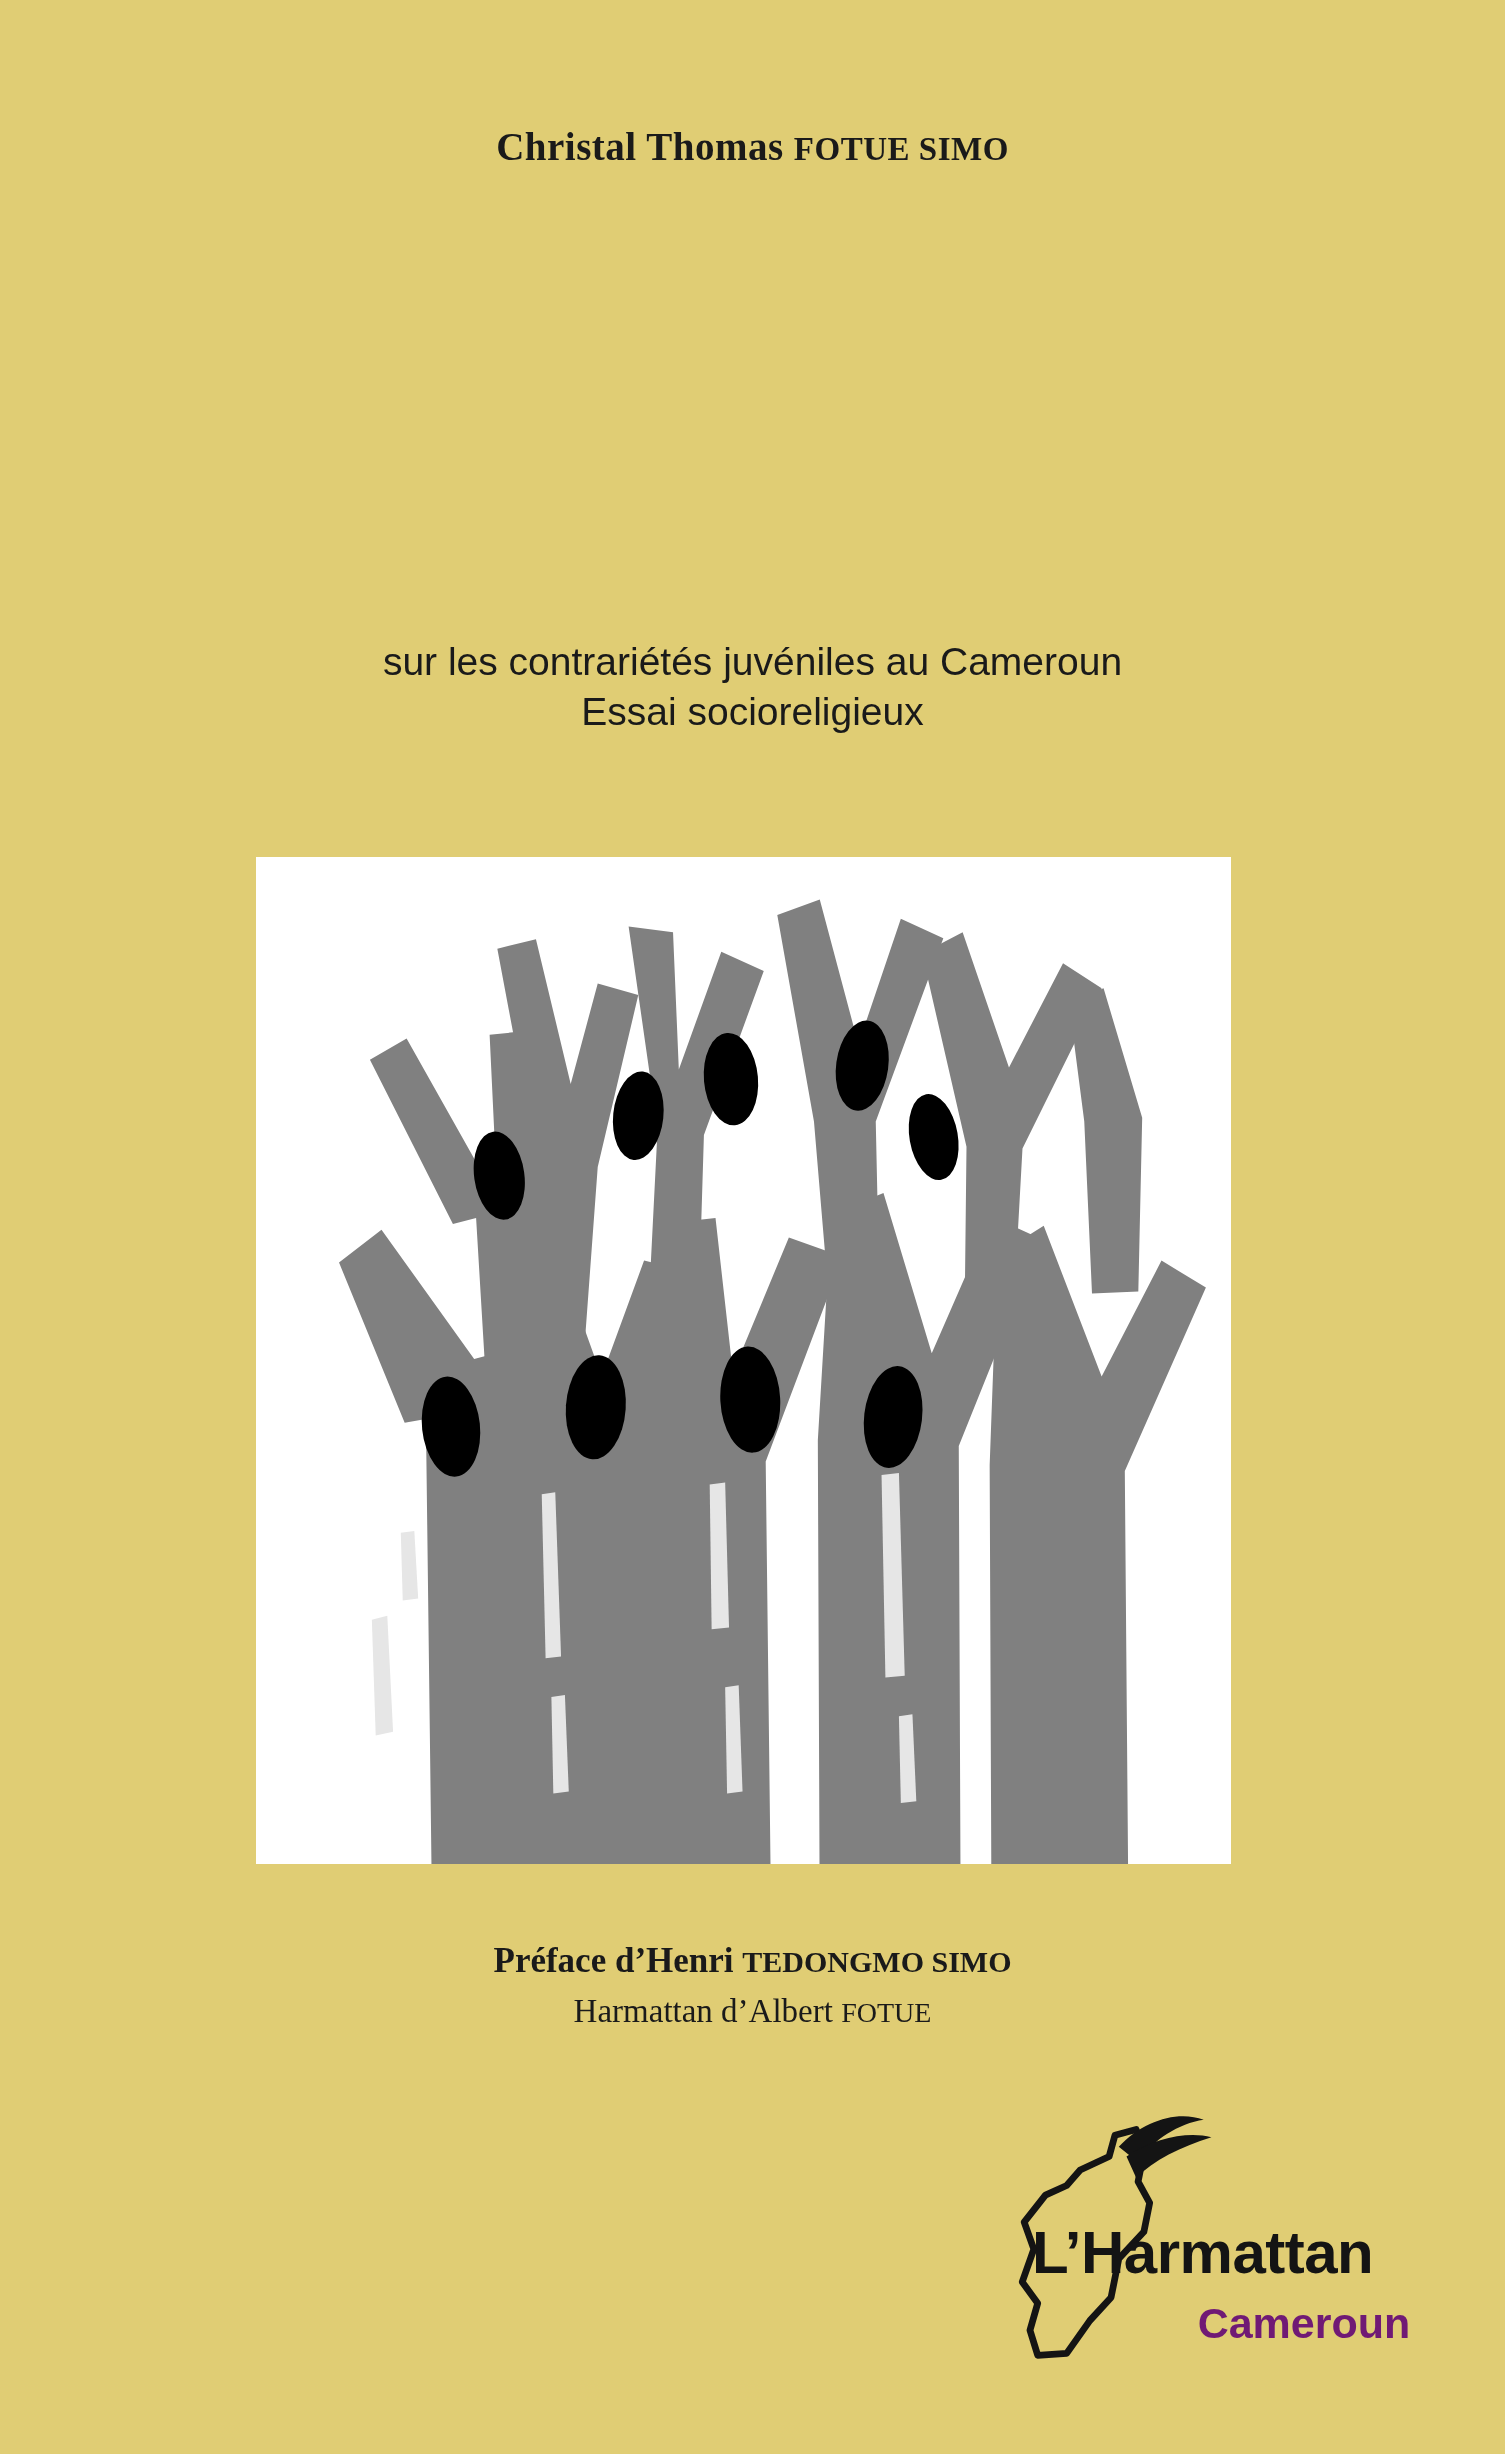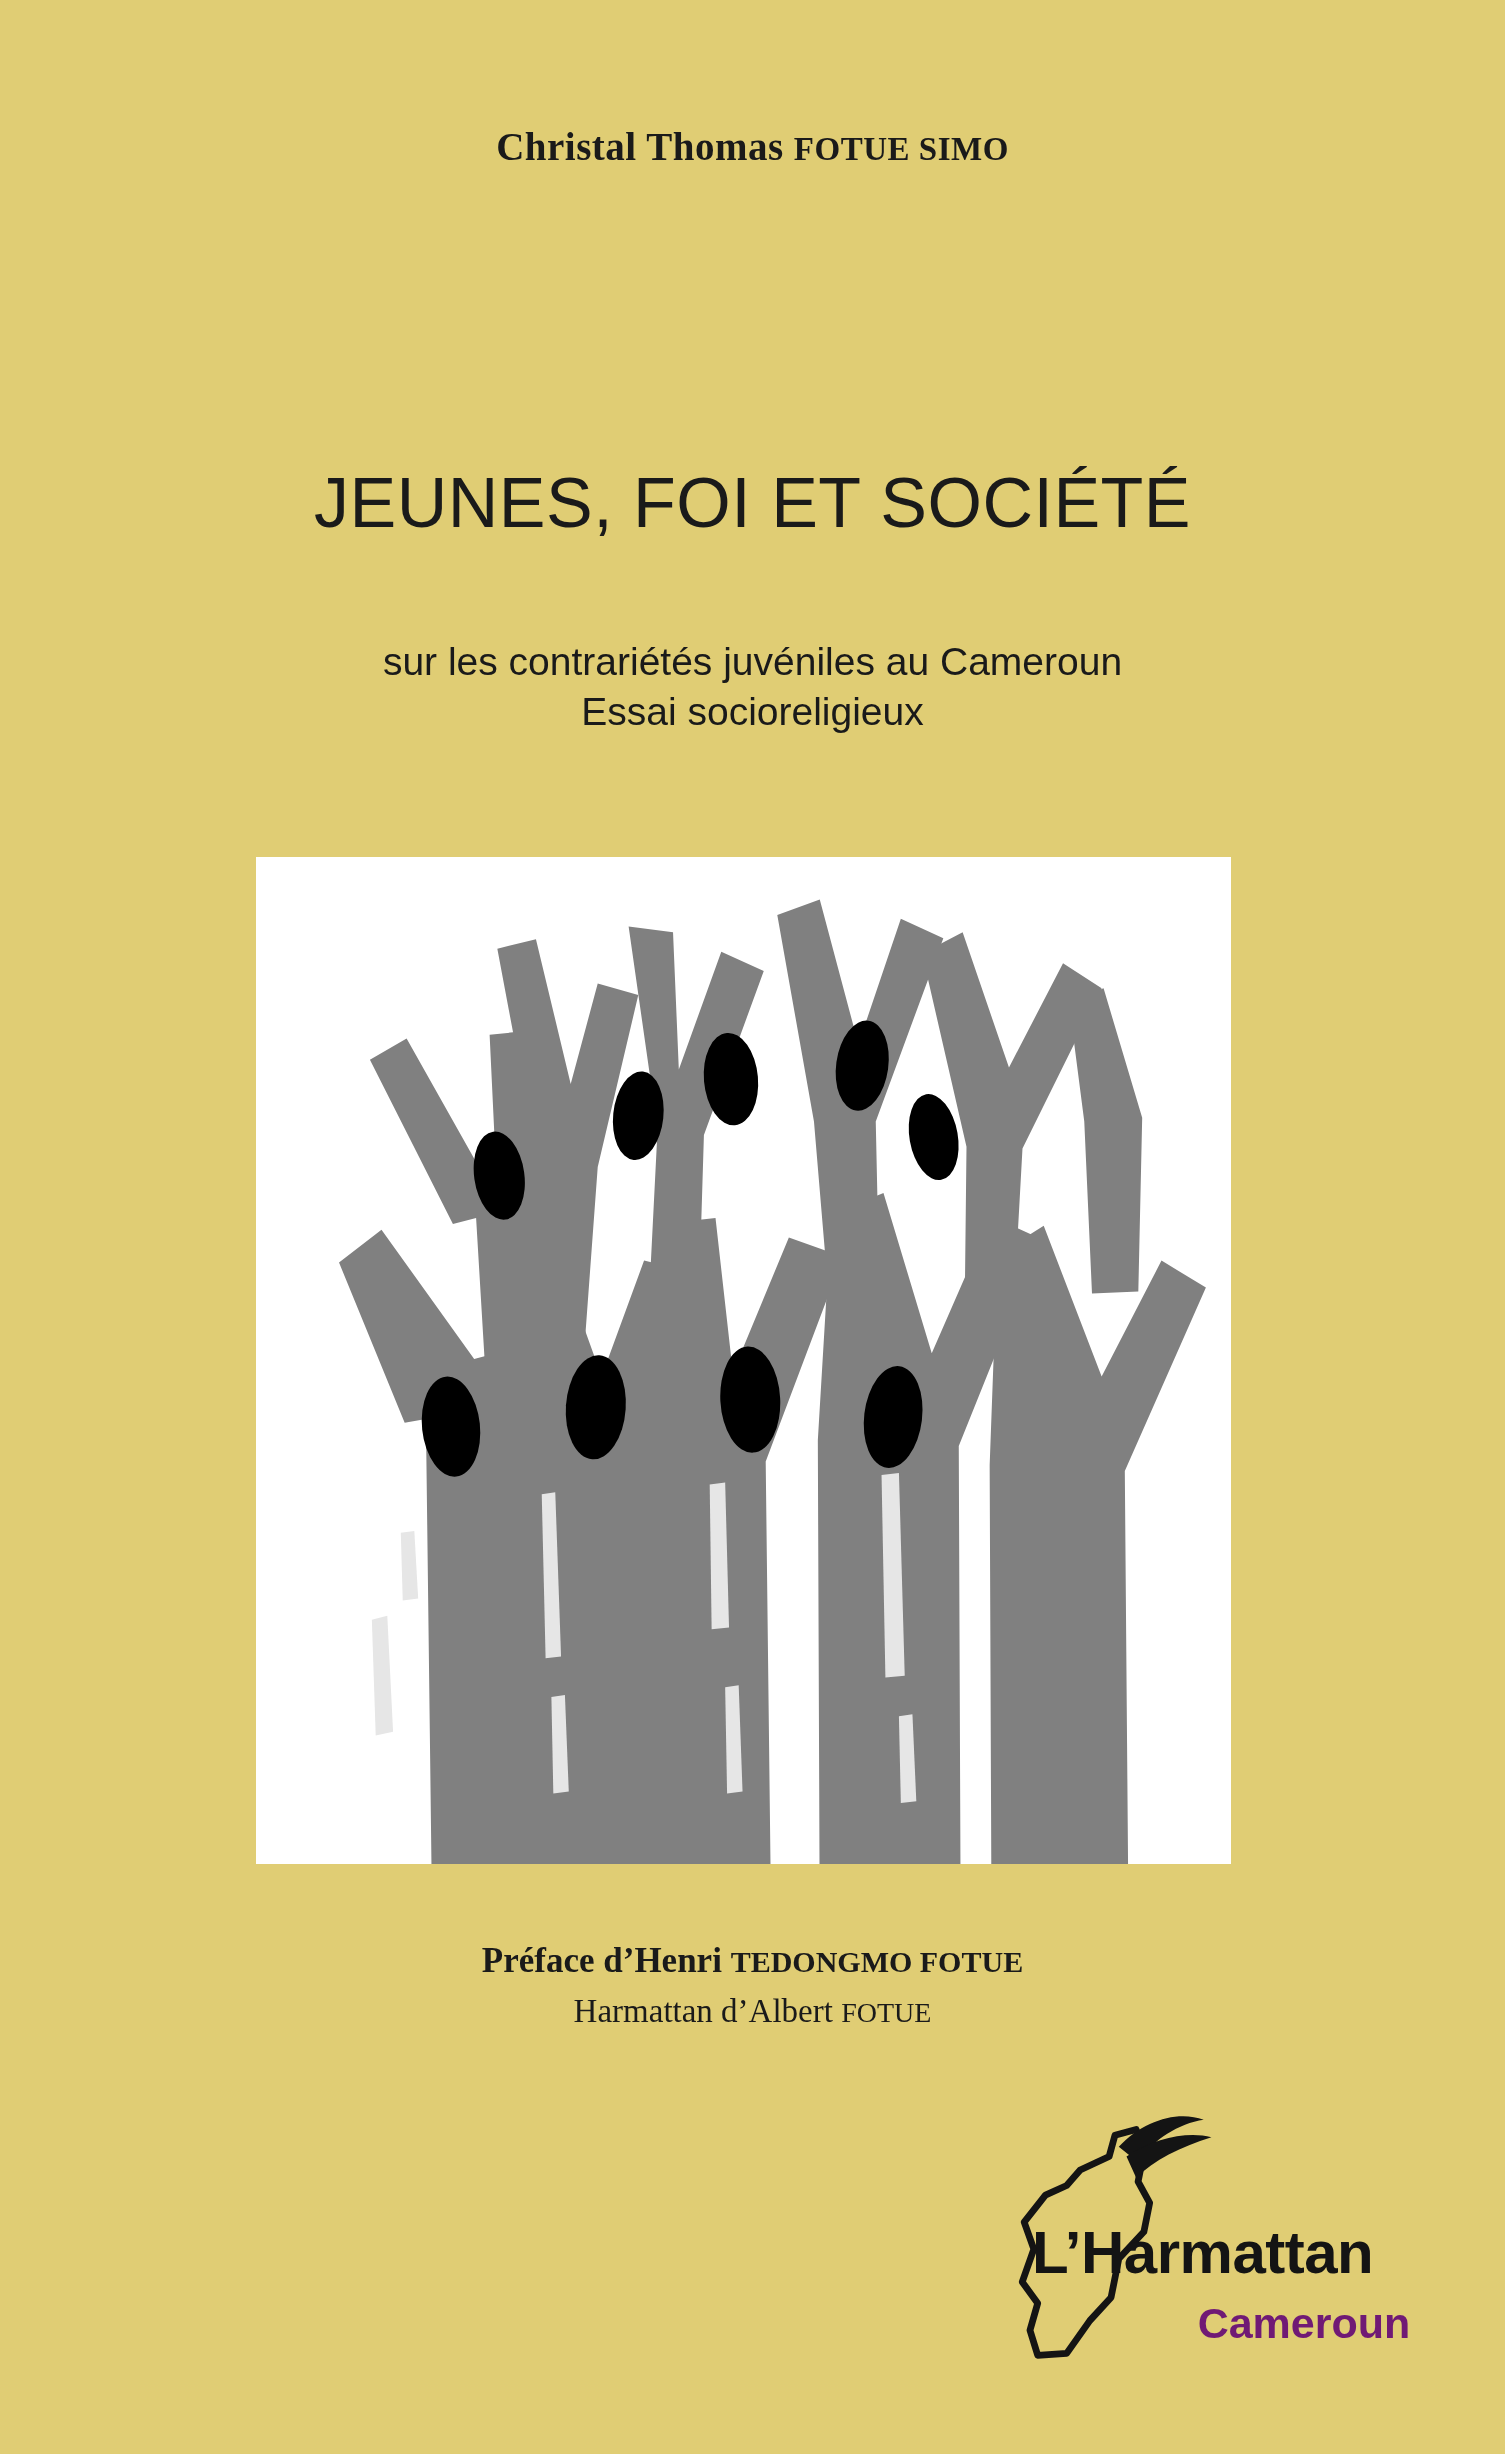--- a/index.html
+++ b/index.html
@@ -140,21 +140,20 @@
 </head>
 <body>
 
 <div class="cover">
 
   <div class="author">
     <span>Christal Thomas</span>
     <span class="sc">FOTUE SIMO</span>
   </div>
 
-  <div class="title">JEUNES, FOI ET SOCIÉTÉ</div>
 
   <div class="subtitle">
     <div>sur les contrariétés juvéniles au Cameroun</div>
     <div>Essai socioreligieux</div>
   </div>
 
   <div class="illus-frame">
     <svg viewBox="0 0 1010 1043" xmlns="http://www.w3.org/2000/svg">
       <rect x="0" y="0" width="1010" height="1043" fill="#ffffff"></rect>
       <g fill="#808080">
@@ -193,21 +192,21 @@
         <path d="M470 650 l16 -2 4 150 -18 2z"></path>
         <path d="M486 860 l14 -2 4 110 -16 2z"></path>
         <path d="M648 640 l18 -2 6 210 -20 2z"></path>
         <path d="M666 890 l14 -2 4 90 -16 2z"></path>
       </g>
     </svg>
   </div>
 
   <div class="credits">
     <div class="line1">
-      <span>Préface d’Henri </span><span class="sc">TEDONGMO FOTUE</span>
+      <span>Préface d’Henri </span><span class="sc">TEDONGMO SIMO</span>
     </div>
     <div class="line2">
       <span>Harmattan d’Albert </span><span class="sc">FOTUE</span>
     </div>
   </div>
 
   <div class="publisher">
     <svg viewBox="0 0 460 290" xmlns="http://www.w3.org/2000/svg">
       <path d="M110 58 L140 44 L146 22 L168 16 L176 40 L170 70 L182 92 L176 122 L150 150 L142 190 L120 214 L96 248 L66 250 L58 224 L66 196 L50 174 L62 140 L52 112 L74 84 L96 74 Z" fill="none" stroke="#141414" stroke-width="7" stroke-linejoin="round"></path>
       <path d="M150 34 C176 6 212 -4 238 6 C212 10 186 26 170 50 Z" fill="#141414"></path>

